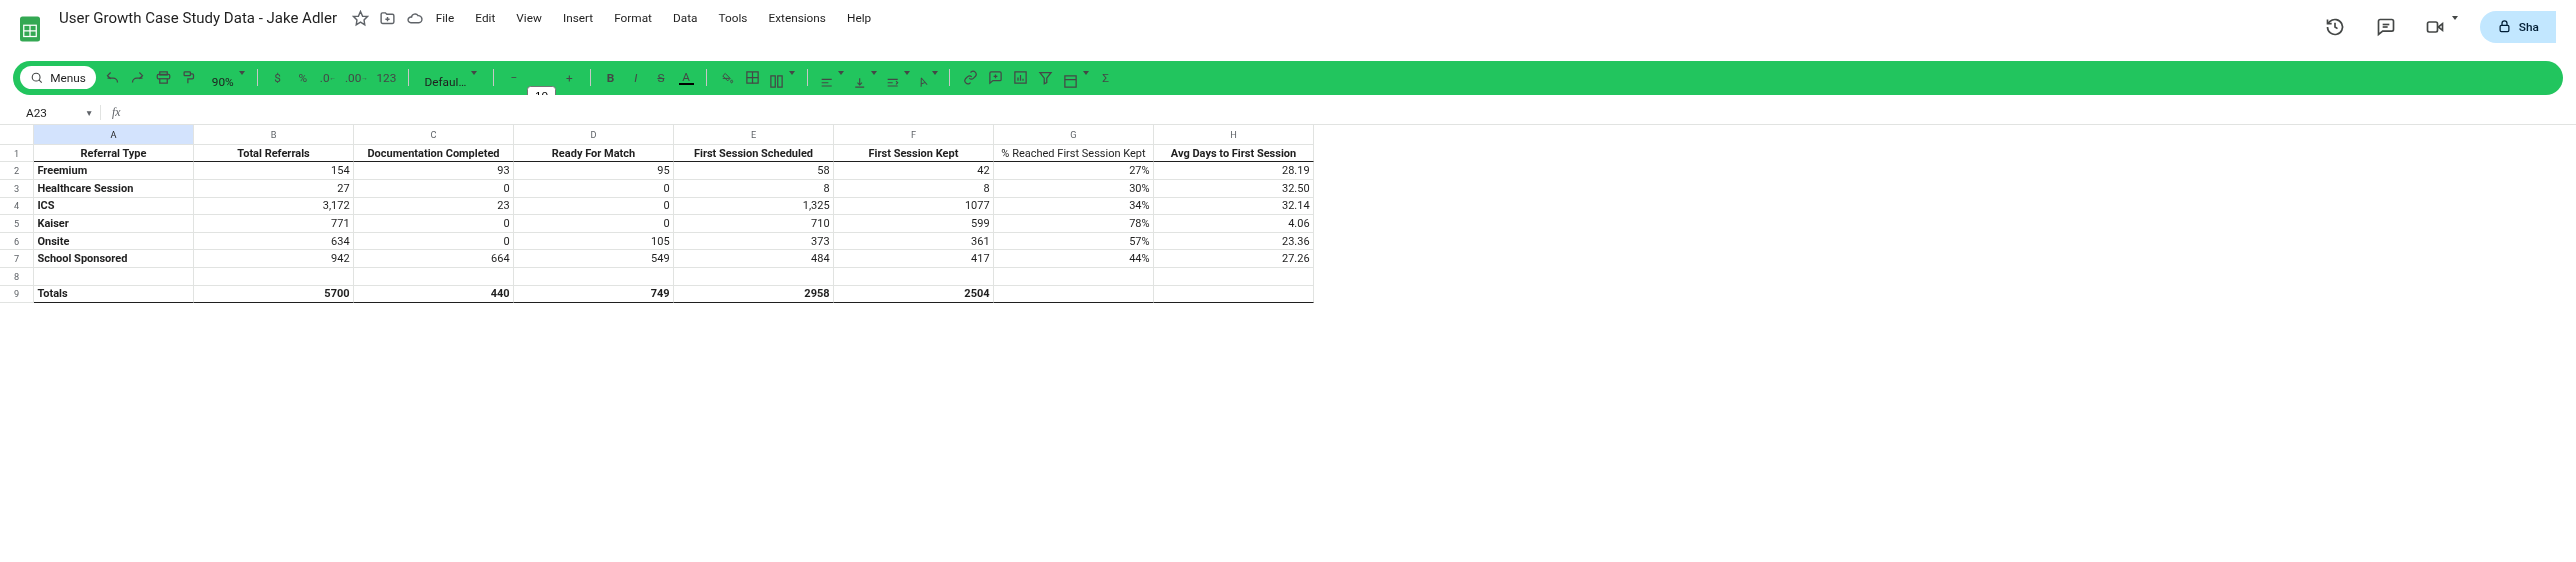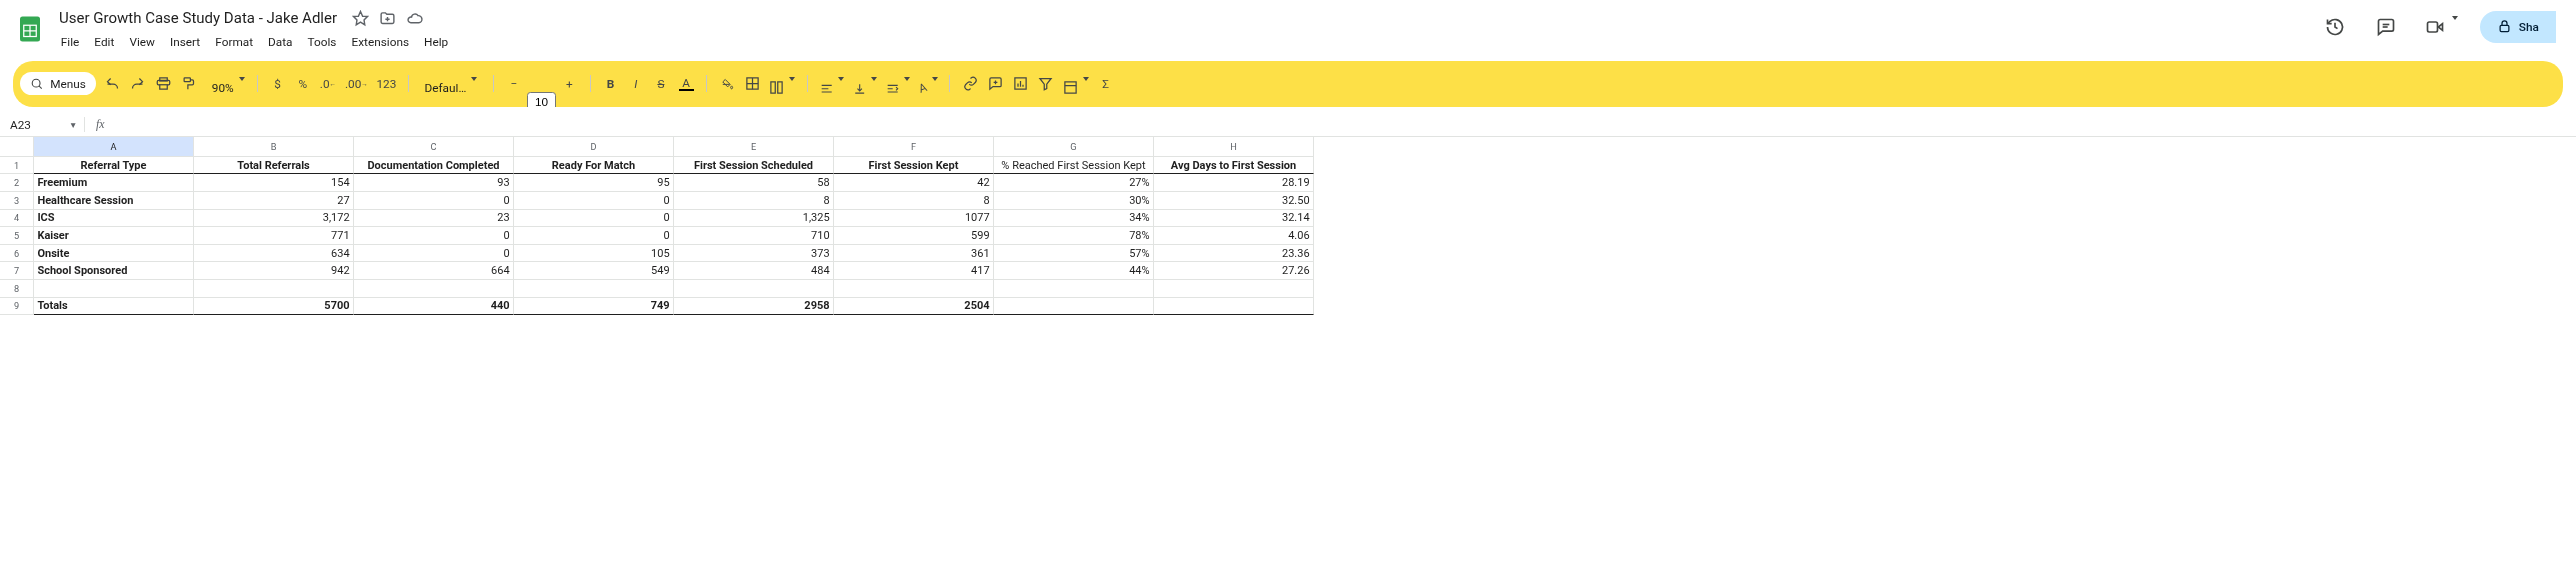--- a/index.html
+++ b/index.html
@@ -17,37 +17,38 @@
     align-items: flex-start;
     padding: 6.7px 13.4px 0 13.4px;
     height: 54px;
   }
   .logo {
     width: 34px; height: 45px;
     display:flex; align-items:center; justify-content:center;
     margin-right: 6.7px;
   }
   .logo svg { width: 30px; height: 30px; }
-  .title-area { flex: 1; display:flex; flex-direction:column;text-align:center; }
+  .title-area { flex: 1; display:flex; flex-direction:row;text-align:center; }
   .title-row { display:flex; align-items:center; gap:10px; height:23.5px;}
   .doc-title {
     font-size: 15px;
     color:#1f1f1f;
     padding:1.7px 5px;
     border-radius:3.4px;
   }
   .title-icons { display:flex; gap:10px; color:#5f6368; }
   .title-icons span { cursor:pointer; }
   .menu-row { display:flex; gap:1.7px; height:23.5px; align-items:center;}
   .menu-row .menu-item {
     padding: 3.4px 6.7px;
     border-radius:3.4px;
     cursor:pointer;
     font-size:11.8px;
     color:#1f1f1f;
+    margin-left:6px;
   }
   .header-right {
     display:flex; align-items:center; gap:17px;
     padding-right:6.7px;
     height:40px;
   }
   .icon-btn {
     width:34px; height:34px;
     display:flex; align-items:center; justify-content:center;
     border-radius:50%;
@@ -61,23 +62,23 @@
     color:#001d35;
     padding: 8.4px 17px;
     border-radius: 34px 0 0 34px;
     font-weight:500;
     cursor:pointer;
     font-size:11.8px;
   }
   
   .toolbar-wrap {
     margin: 6.7px 13.4px 0 13.4px;
-    background:#fde047;
+    background:#22c55e;
     border-radius: 20px;
-    height:46px;
+    height:34px;
     display:flex;
     align-items:center;
     padding: 0 6.7px;
     gap:1.7px;
     overflow:hidden;
   }
   .tb-group { display:flex; align-items:center; gap:1.7px; padding:0 3.4px;}
   .tb-sep { width:0.8px; height:17px; background:#c7c7c7; margin:0 3.4px;}
   .tb-btn {
     min-width:23.5px; height:23.5px;
@@ -117,20 +118,21 @@
     height:23.5px;
     border-bottom:0.8px solid #e1e3e1;
     margin-top:6.7px;
   }
   .namebox {
     width:84px;
     padding-left:10px;
     display:flex; align-items:center; justify-content:space-between;
     color:#1f1f1f;
     font-size:11.8px;
+    margin-left:16px;
   }
   .namebox .dd { color:#5f6368; font-size:8.4px; padding-right:6.7px;}
   .fx {
     width:20px; text-align:left;
     font-style:italic; font-family: "Times New Roman", serif;
     color:#5f6368;
     border-left:0.8px solid #e1e3e1;
     padding:0 11px;
   }
   .formula-input {

